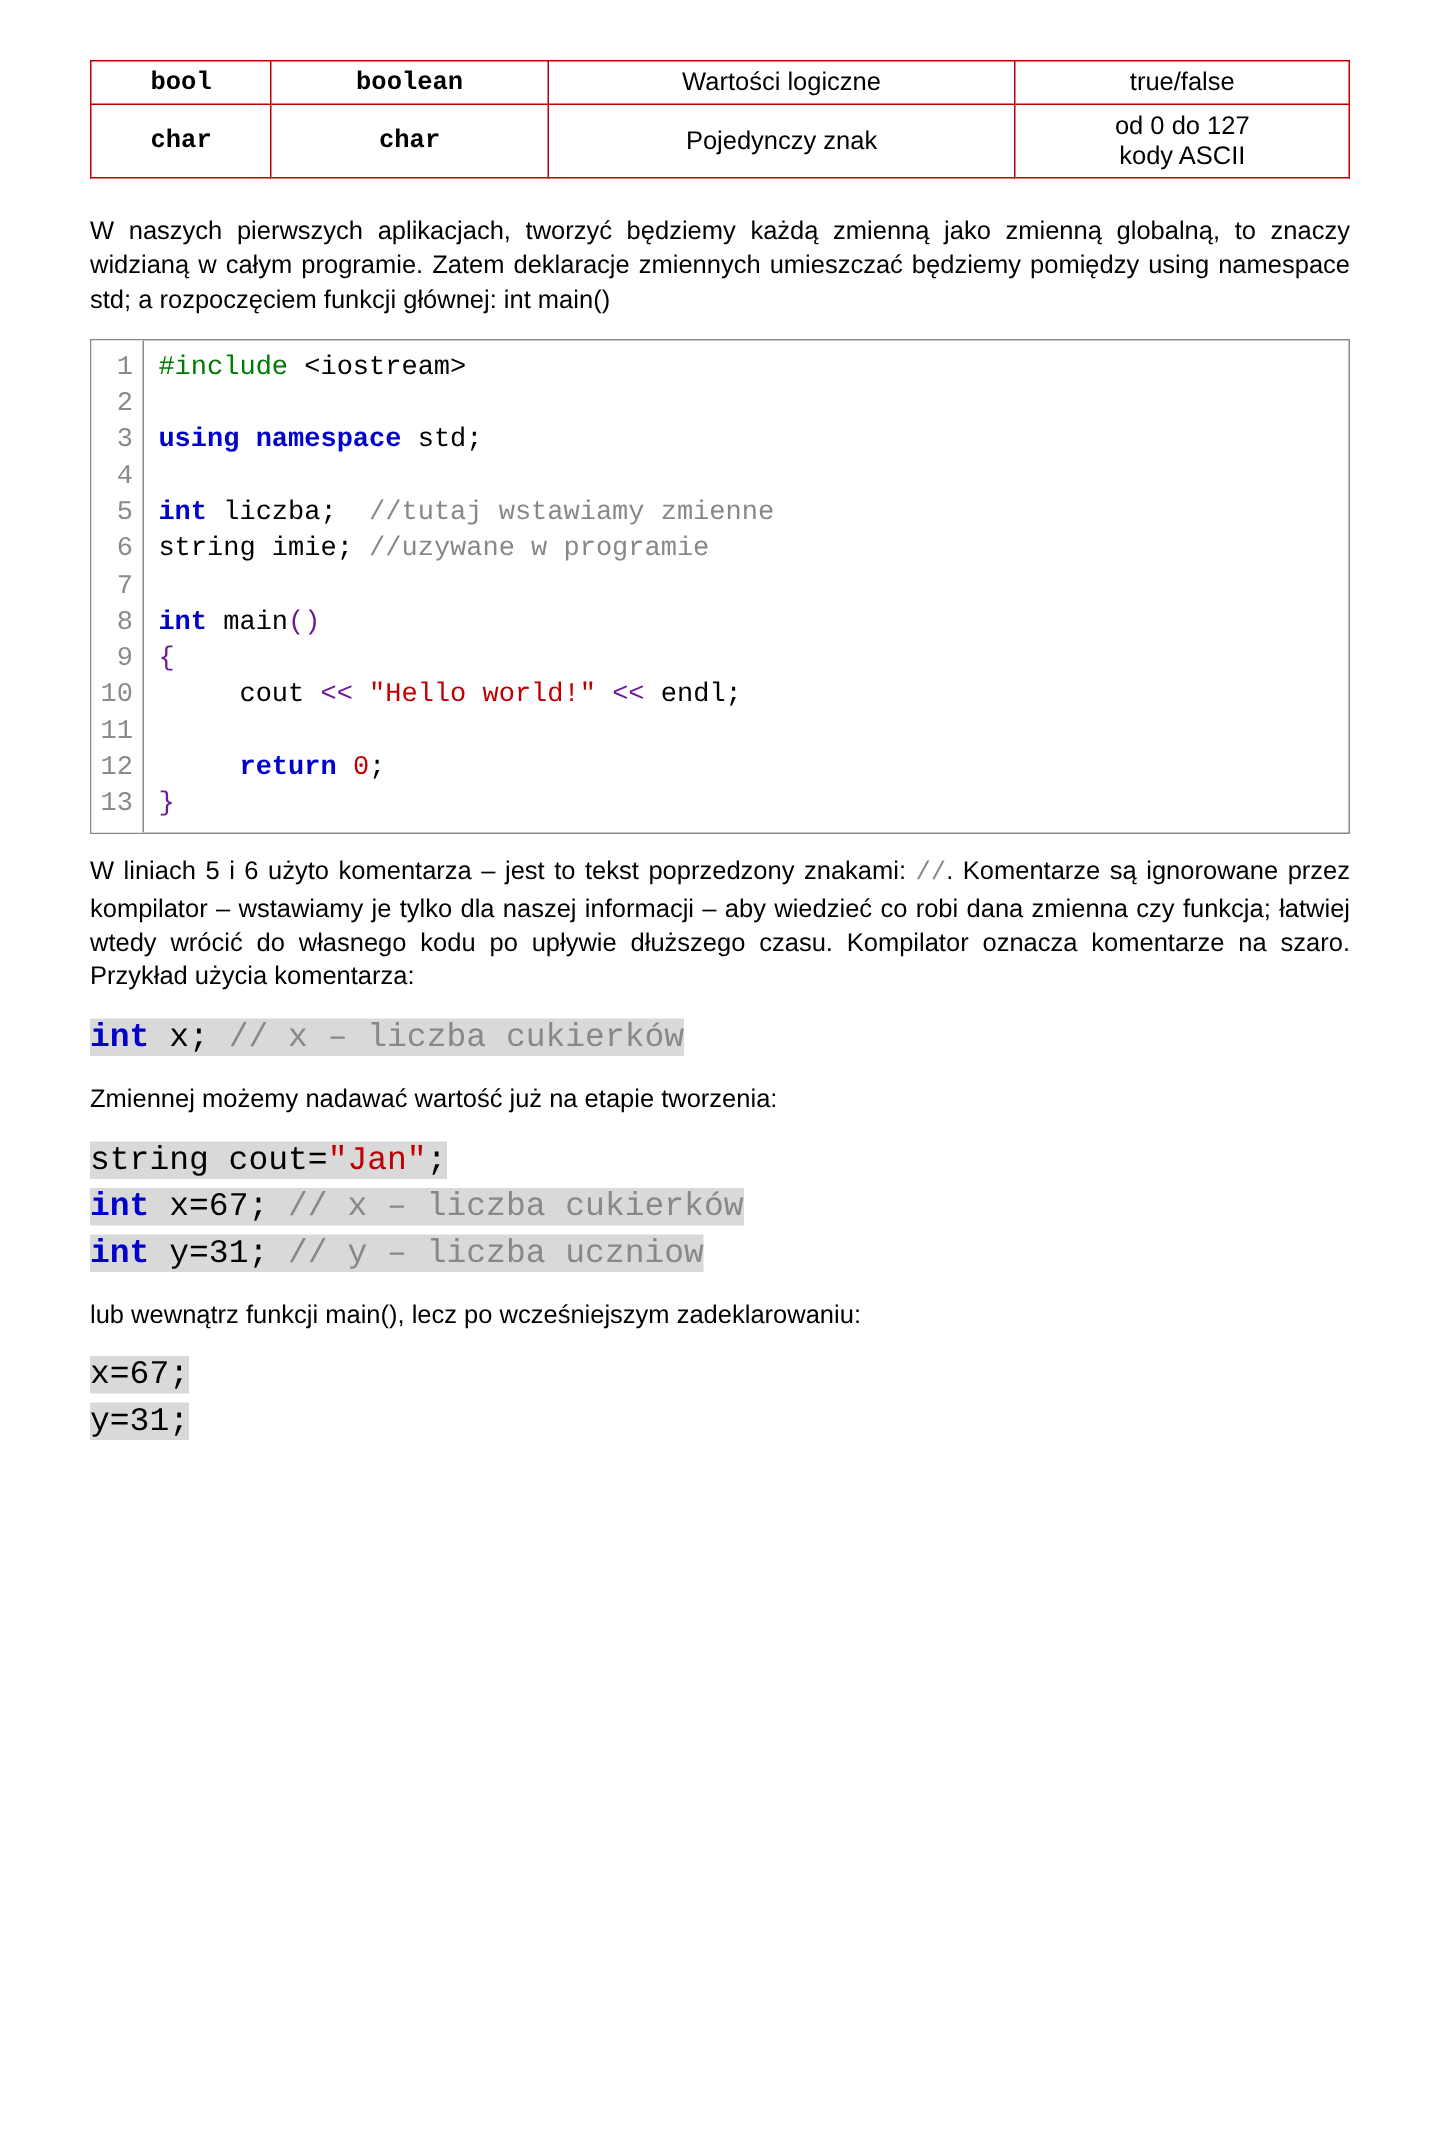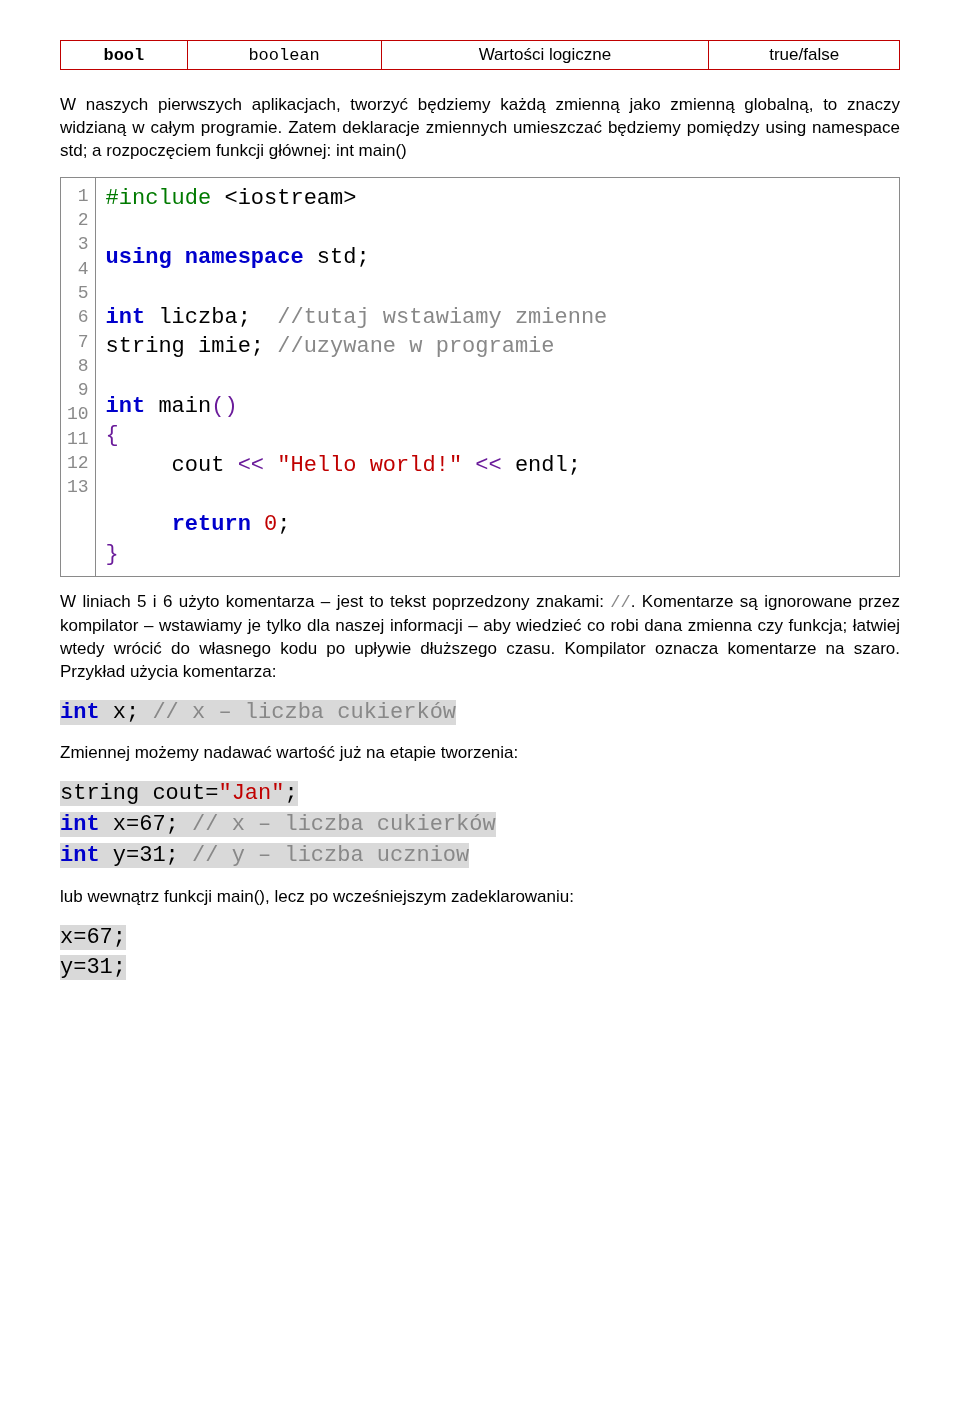--- a/index.html
+++ b/index.html
@@ -42,21 +42,21 @@
     font-family: "Courier New", monospace;
     font-size: 18px;
     color: #8a8a8a;
     text-align: right;
     padding: 6px 6px;
     line-height: 1.35;
     white-space: pre;
   }
   .code-body {
     font-family: "Courier New", monospace;
-    font-size: 22px;
+    font-size: 18px;
     padding: 6px 10px;
     line-height: 1.35;
     white-space: pre;
     flex: 1;
   }
   .kw-green { color: #007a00; }
   .kw-blue { color: #0000cc; font-weight: bold; }
   .kw-purple { color: #6a1b9a; }
   .str-red { color: #c00000; }
   .num-red { color: #c00000; }
@@ -70,23 +70,30 @@
     background: #d9d9d9;
   }
 </style>
 </head>
 <body>
 
 <table class="data-table">
   <tbody>
       <tr>
     <td class="mono" style="font-weight:bold">bool</td>
-    <td class="mono" style="font-weight:normal">boolean</td>
+    <td class="mono" style="font-weight:bold">boolean</td>
     <td>Wartości logiczne</td>
     <td>true/false</td>
+  </tr>
+  <tr>
+    <td class="mono" style="font-weight:bold">char</td>
+    <td class="mono" style="font-weight:bold">char</td>
+    <td>Pojedynczy znak</td>
+    <td style="white-space:pre-line">od 0 do 127
+kody ASCII</td>
   </tr>
 </tbody>
   </table>
 
 <p class="para">W naszych pierwszych aplikacjach, tworzyć będziemy każdą zmienną jako zmienną globalną, to znaczy widzianą w całym programie. Zatem deklaracje zmiennych umieszczać będziemy pomiędzy using namespace std; a rozpoczęciem funkcji głównej: int main()</p>
 
 <div class="code-box">
   <div class="code-gutter"> 1
  2
  3

